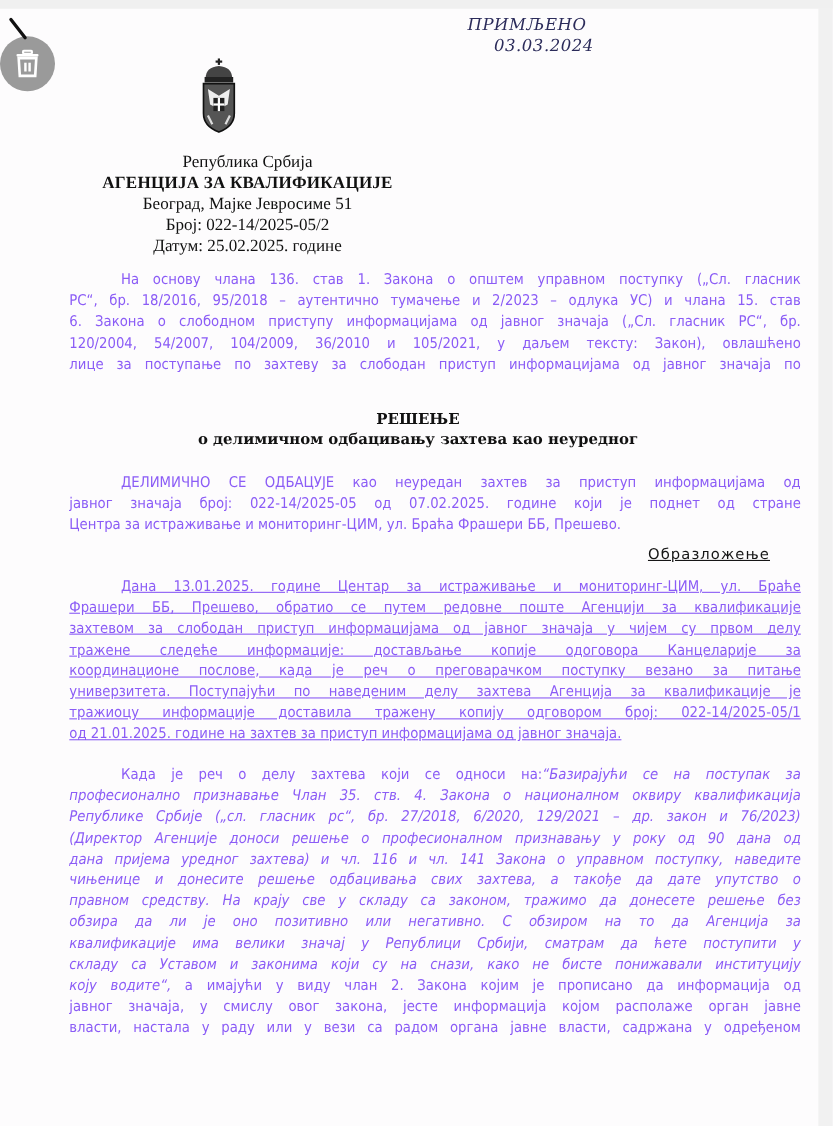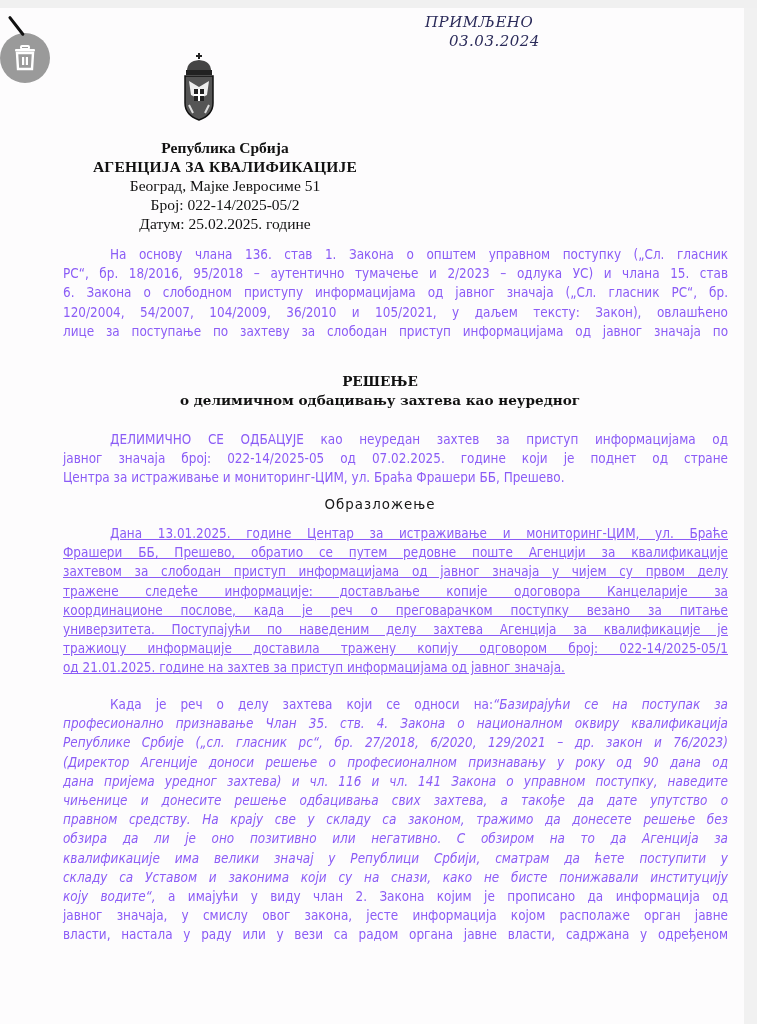--- a/index.html
+++ b/index.html
@@ -21,35 +21,35 @@
   .handwriting {
     position:absolute; left:425px; top:5px; font-family:"DejaVu Serif", serif; font-style:italic;
     color:#2b2b5a; font-size:15px; line-height:19px; letter-spacing:0.5px;
   }
   .handwriting .date { margin-left:24px; }
   .coat { position:absolute; left:179px; top:45px; width:40px; height:70px; }
   .header {
     position:absolute; left:60px; top:130px; width:330px; text-align:center;
     font-family:"Liberation Serif", "DejaVu Serif", serif; font-size:15.5px; line-height:19px; color:#111;
   }
-  .header .bold { font-weight:bold; }
+  .header .bold { font-weight:normal; }
   .header .agency { font-weight:bold; font-size:15.5px; letter-spacing:0.2px; }
   .body-text {
     position:absolute; left:63px; width:665px; color:#8b5cf6;
     font-family:"DejaVu Sans", sans-serif; font-size:13.4px; line-height:19.2px;
     text-align:justify; font-stretch:condensed;
   }
   .p1 { top:237px; }
   .title-block {
     position:absolute; left:60px; width:640px; text-align:center; color:#111;
     font-family:"DejaVu Serif", serif; font-weight:bold; font-size:13.6px; line-height:19px;
   }
   .title-block.t1 { top:364px; }
   .p2 { top:422px; }
-  .obraz { position:absolute; left:60px; width:640px; top:489px; text-align:center; font-family:"DejaVu Sans", sans-serif; font-size:13.4px; letter-spacing:1px; color:#161616; }
+  .obraz { position:absolute; left:60px; width:640px; top:489px; text-align:right; font-family:"DejaVu Sans", sans-serif; font-size:13.4px; letter-spacing:1px; color:#161616;text-decoration:underline; }
   .p3 { top:516px;text-decoration:underline; }
   .p4 { top:687px; }
   em { font-style:italic; }
   .justify-line { display:block; text-align:justify; text-align-last:justify; }
   .last-line { display:block; text-align:left; }
 </style>
 </head>
 <body>
 
 <div class="topbar"></div>

